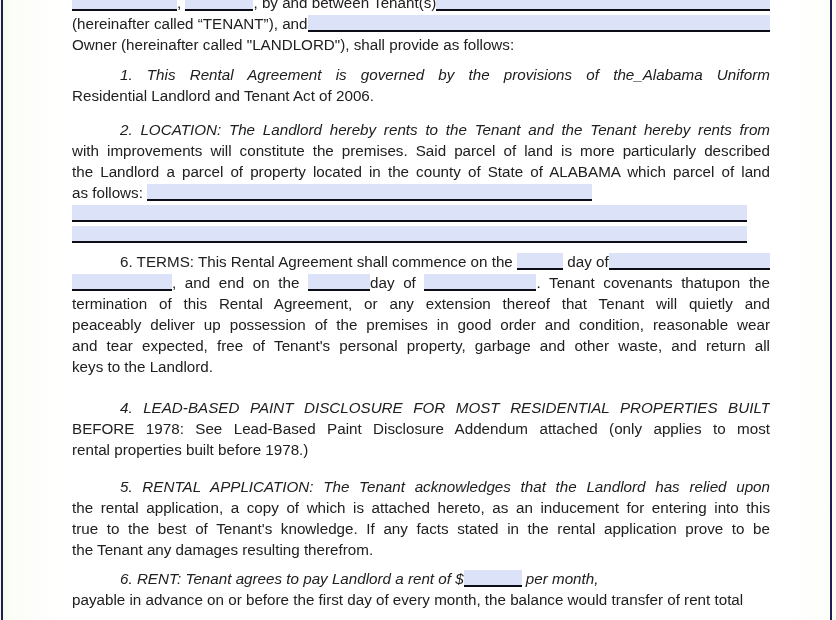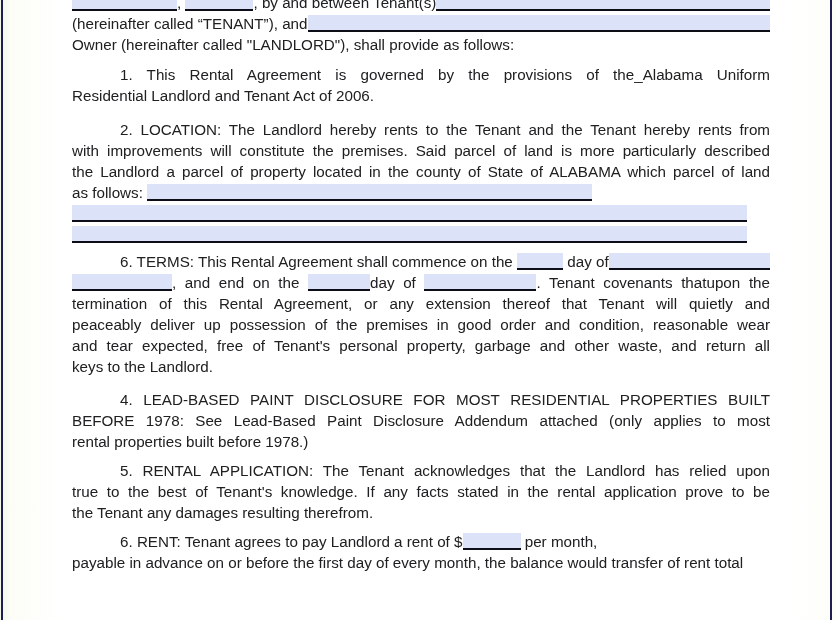--- a/index.html
+++ b/index.html
@@ -15,21 +15,21 @@
   }
   .pborder{position:absolute;top:0;bottom:0;width:2px;background:#1e1e55;}
   .pborder.left{left:1px;}
   .pborder.right{left:830px;}
   .content{position:absolute;left:72px;top:0;width:698px;}
   .para{margin:0;}
   .line{height:21px;overflow:hidden;}
   .line.j{text-align:justify;text-align-last:justify;}
   .line.l{text-align:left;white-space:nowrap;}
   .line.f{display:flex;align-items:flex-end;}
-  .line.ti{text-indent:48px;}
+  .line.ti{text-indent:48px;font-style:italic;}
   .seg{white-space:pre-wrap;}
   .line.f .seg{white-space:pre;text-indent:0;flex:0 0 auto;}
   .field{
     display:inline-block;
     background:#dce3f8;
     border-bottom:2px solid #0d0d18;
     height:15px;
     vertical-align:-3px;
   }
   .line.f .field{align-self:flex-end;margin-bottom:2px;}
@@ -76,27 +76,28 @@
           <span class="field" style="width: 46px;"></span>
           <span class="seg"> day of</span>
           <span class="field fill"></span>
         </div>
         <div class="line j"><span class="field" style="width: 100px;"></span><span class="seg">, and end on the </span><span class="field" style="width: 62px;"></span><span class="seg">day of </span><span class="field" style="width: 112px;"></span><span class="seg">. Tenant covenants thatupon the</span></div>
         <div class="line j"><span class="seg">termination of this Rental Agreement, or any extension thereof that Tenant will quietly and</span></div>
         <div class="line j"><span class="seg">peaceably deliver up possession of the premises in good order and condition, reasonable wear</span></div>
         <div class="line j"><span class="seg">and tear expected, free of Tenant's personal property, garbage and other waste, and return all</span></div>
         <div class="line l"><span class="seg">keys to the Landlord.</span></div>
       </div>
-      <div class="para" style="margin-top: 12px;">
+      <div class="para" style="margin-top: 20px;">
         <div class="line j ti"><span class="seg">4. LEAD-BASED PAINT DISCLOSURE FOR MOST RESIDENTIAL PROPERTIES BUILT</span></div>
         <div class="line j"><span class="seg">BEFORE 1978: See Lead-Based Paint Disclosure Addendum attached (only applies to most</span></div>
         <div class="line l"><span class="seg">rental properties built before 1978.)</span></div>
       </div>
-      <div class="para" style="margin-top: 8px;">
+      <div class="para" style="margin-top: 16px;">
         <div class="line j ti"><span class="seg">5. RENTAL APPLICATION: The Tenant acknowledges that the Landlord has relied upon</span></div>
+        <div class="line j"><span class="seg">the rental application, a copy of which is attached hereto, as an inducement for entering into this</span></div>
         <div class="line j"><span class="seg">true to the best of Tenant's knowledge. If any facts stated in the rental application prove to be</span></div>
         <div class="line l"><span class="seg">the Tenant any damages resulting therefrom.</span></div>
       </div>
       <div class="para" style="margin-top: 8px;">
         <div class="line l ti"><span class="seg">6. RENT: Tenant agrees to pay Landlord a rent of $</span><span class="field" style="width: 58px;"></span><span class="seg"> per month,</span></div>
         <div class="line l"><span class="seg">payable in advance on or before the first day of every month, the balance would transfer of rent total</span></div>
       </div>
     </div>
 </div>
 

